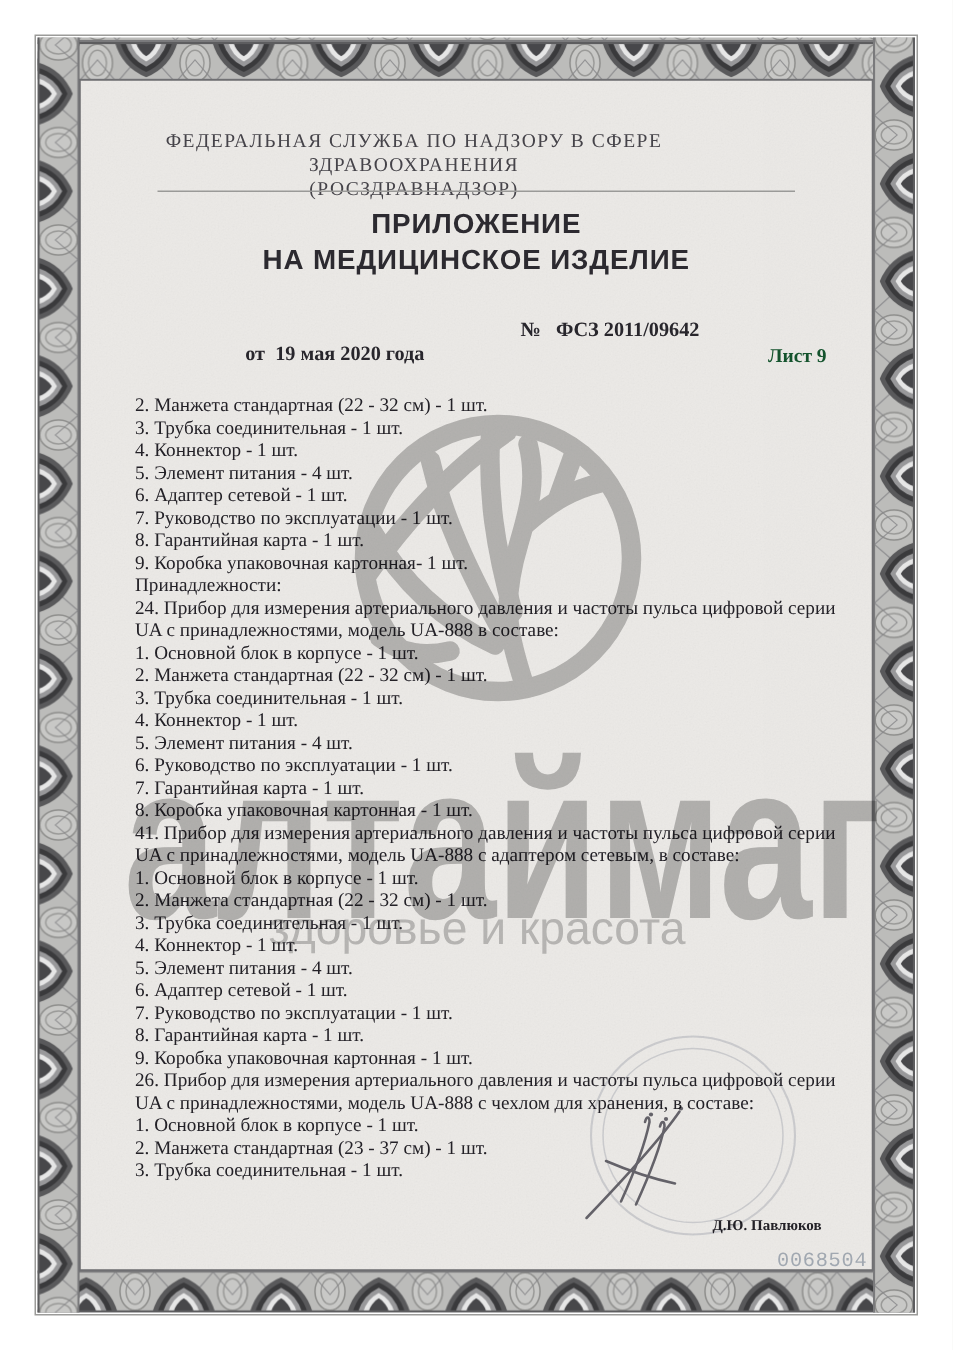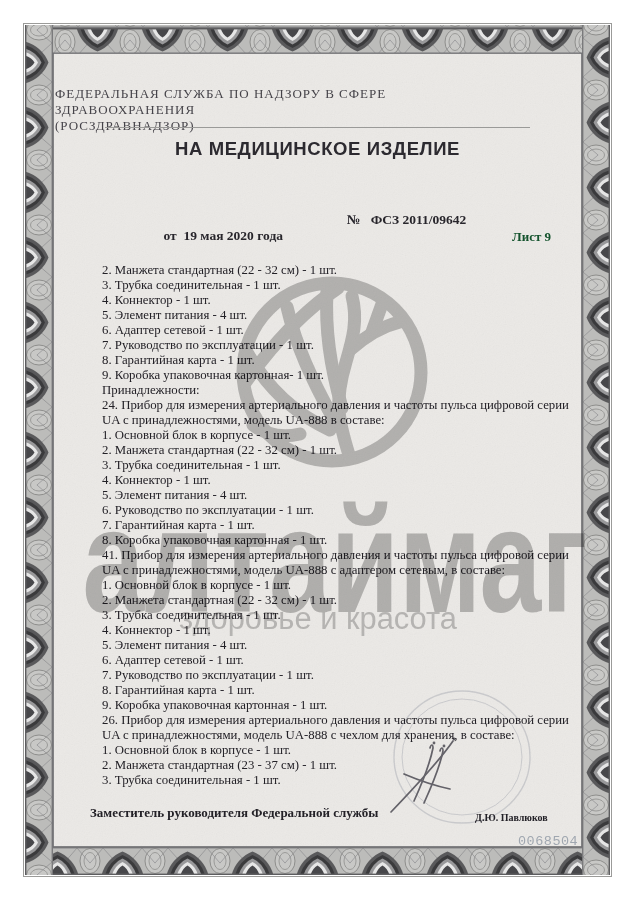--- a/index.html
+++ b/index.html
@@ -6,33 +6,33 @@
   body{
     width:635px;height:900px;position:relative;background:#ffffff;
     font-family:"Liberation Serif", serif;overflow:hidden;
   }
   .layer{position:absolute;left:0;top:0;width:635px;height:900px;}
   #border-layer{z-index:0;}
   #text-layer{z-index:2;}
   #overlay-layer{z-index:3;pointer-events:none;mix-blend-mode:multiply;opacity:.8;}
   .abs{position:absolute;}
   .agency{
-    top:86px;left:55px;width:442px;
+    top:86px;left:55px;width:442px;text-align:center;
     font-size:13px;line-height:16px;letter-spacing:1px;color:#454349;
   }
   .rule{top:127px;left:105px;width:425px;border-top:1px solid #9a9a98;height:0;}
   .doc-title{
     top:137px;left:55px;width:525px;text-align:center;
     font-family:"Liberation Sans", sans-serif;font-weight:bold;
     font-size:18.5px;line-height:23.5px;letter-spacing:.6px;color:#2c2a30;
   }
   .date-row{top:212px;left:150px;width:430px;font-weight:bold;font-size:13.5px;color:#28262c;white-space:pre;}
   .date-row .num{position:absolute;left:197px;top:0;white-space:pre;}
   .sheet{top:229px;left:512px;font-weight:bold;font-size:13px;color:#14532d;}
-  .body-lines{top:263px;left:102px;width:494px;font-size:12.8px;color:#232127;}
+  .body-lines{top:263px;left:90px;width:494px;font-size:12.8px;color:#232127;}
   .body-line{height:15px;line-height:15px;white-space:nowrap;}
   .footer-title{top:805px;left:90px;width:330px;font-weight:bold;font-size:13px;line-height:15.5px;color:#232127;}
   .sign-name{top:812px;left:475px;font-weight:bold;font-size:10px;color:#232127;}
   .serial{
     top:834px;left:518px;font-family:"Liberation Mono", monospace;
     font-size:13.5px;letter-spacing:.5px;color:#99a1ab;opacity:.9;text-align:right;
   }
 </style>
 </head>
 <body>
@@ -85,20 +85,21 @@
   <rect x="53.2" y="53.2" width="528.6" height="793.6" fill="none" stroke="#6f6f72" stroke-width="1.3"></rect>
 </svg>
 
 <div id="text-layer" class="layer">
   <div class="abs agency">
     <div>ФЕДЕРАЛЬНАЯ СЛУЖБА ПО НАДЗОРУ В СФЕРЕ ЗДРАВООХРАНЕНИЯ</div>
     <div>(РОСЗДРАВНАДЗОР)</div>
   </div>
   <div class="abs rule"></div>
   <div class="abs doc-title">
+    <div>ПРИЛОЖЕНИЕ</div>
     <div>НА МЕДИЦИНСКОЕ ИЗДЕЛИЕ</div>
   </div>
   <div class="abs date-row">
     <span>от  19 мая 2020 года</span>
     <span class="num">№   ФСЗ 2011/09642</span>
   </div>
   <div class="abs sheet">Лист  9</div>
 
   <div class="abs body-lines">
       <div class="body-line">2. Манжета стандартная (22 - 32 см) - 1 шт.</div>
@@ -132,21 +133,20 @@
       <div class="body-line">8. Гарантийная карта - 1 шт.</div>
       <div class="body-line">9. Коробка упаковочная картонная - 1 шт.</div>
       <div class="body-line">26. Прибор для измерения артериального давления и частоты пульса цифровой серии</div>
       <div class="body-line">UA с принадлежностями, модель UA-888 с чехлом для хранения, в составе:</div>
       <div class="body-line">1. Основной блок в корпусе - 1 шт.</div>
       <div class="body-line">2. Манжета стандартная (23 - 37 см) - 1 шт.</div>
       <div class="body-line">3. Трубка соединительная - 1 шт.</div>
     </div>
 
   <div class="abs footer-title">
-    <div>Заместитель руководителя Федеральной службы</div>
   </div>
   <div class="abs sign-name">Д.Ю. Павлюков</div>
   <div class="abs serial">0068504</div>
 </div>
 
 <svg id="overlay-layer" class="layer" viewBox="0 0 635 900" xmlns="http://www.w3.org/2000/svg">
 
   <g fill="none" stroke="#9f9f9f" stroke-width="13" stroke-linecap="round" opacity=".8">
     <circle cx="332" cy="372" r="89"></circle>
     <path d="M 350 458 C 338 420 334 402 346 362 C 353 338 358 320 352 296"></path>

